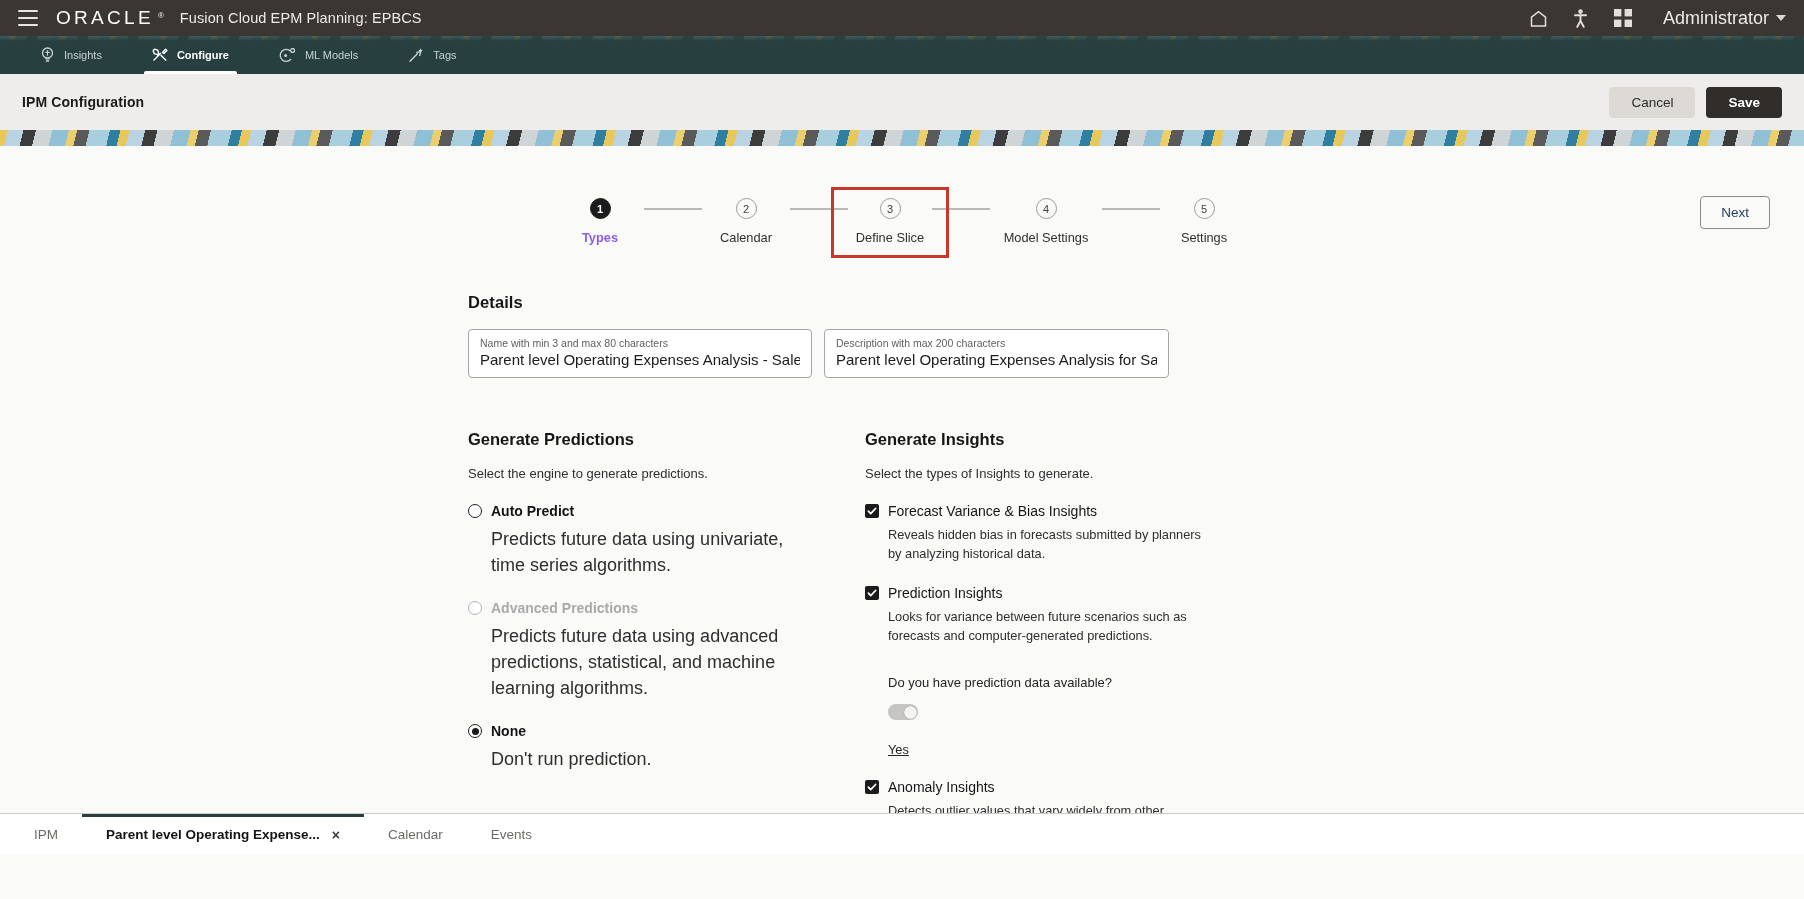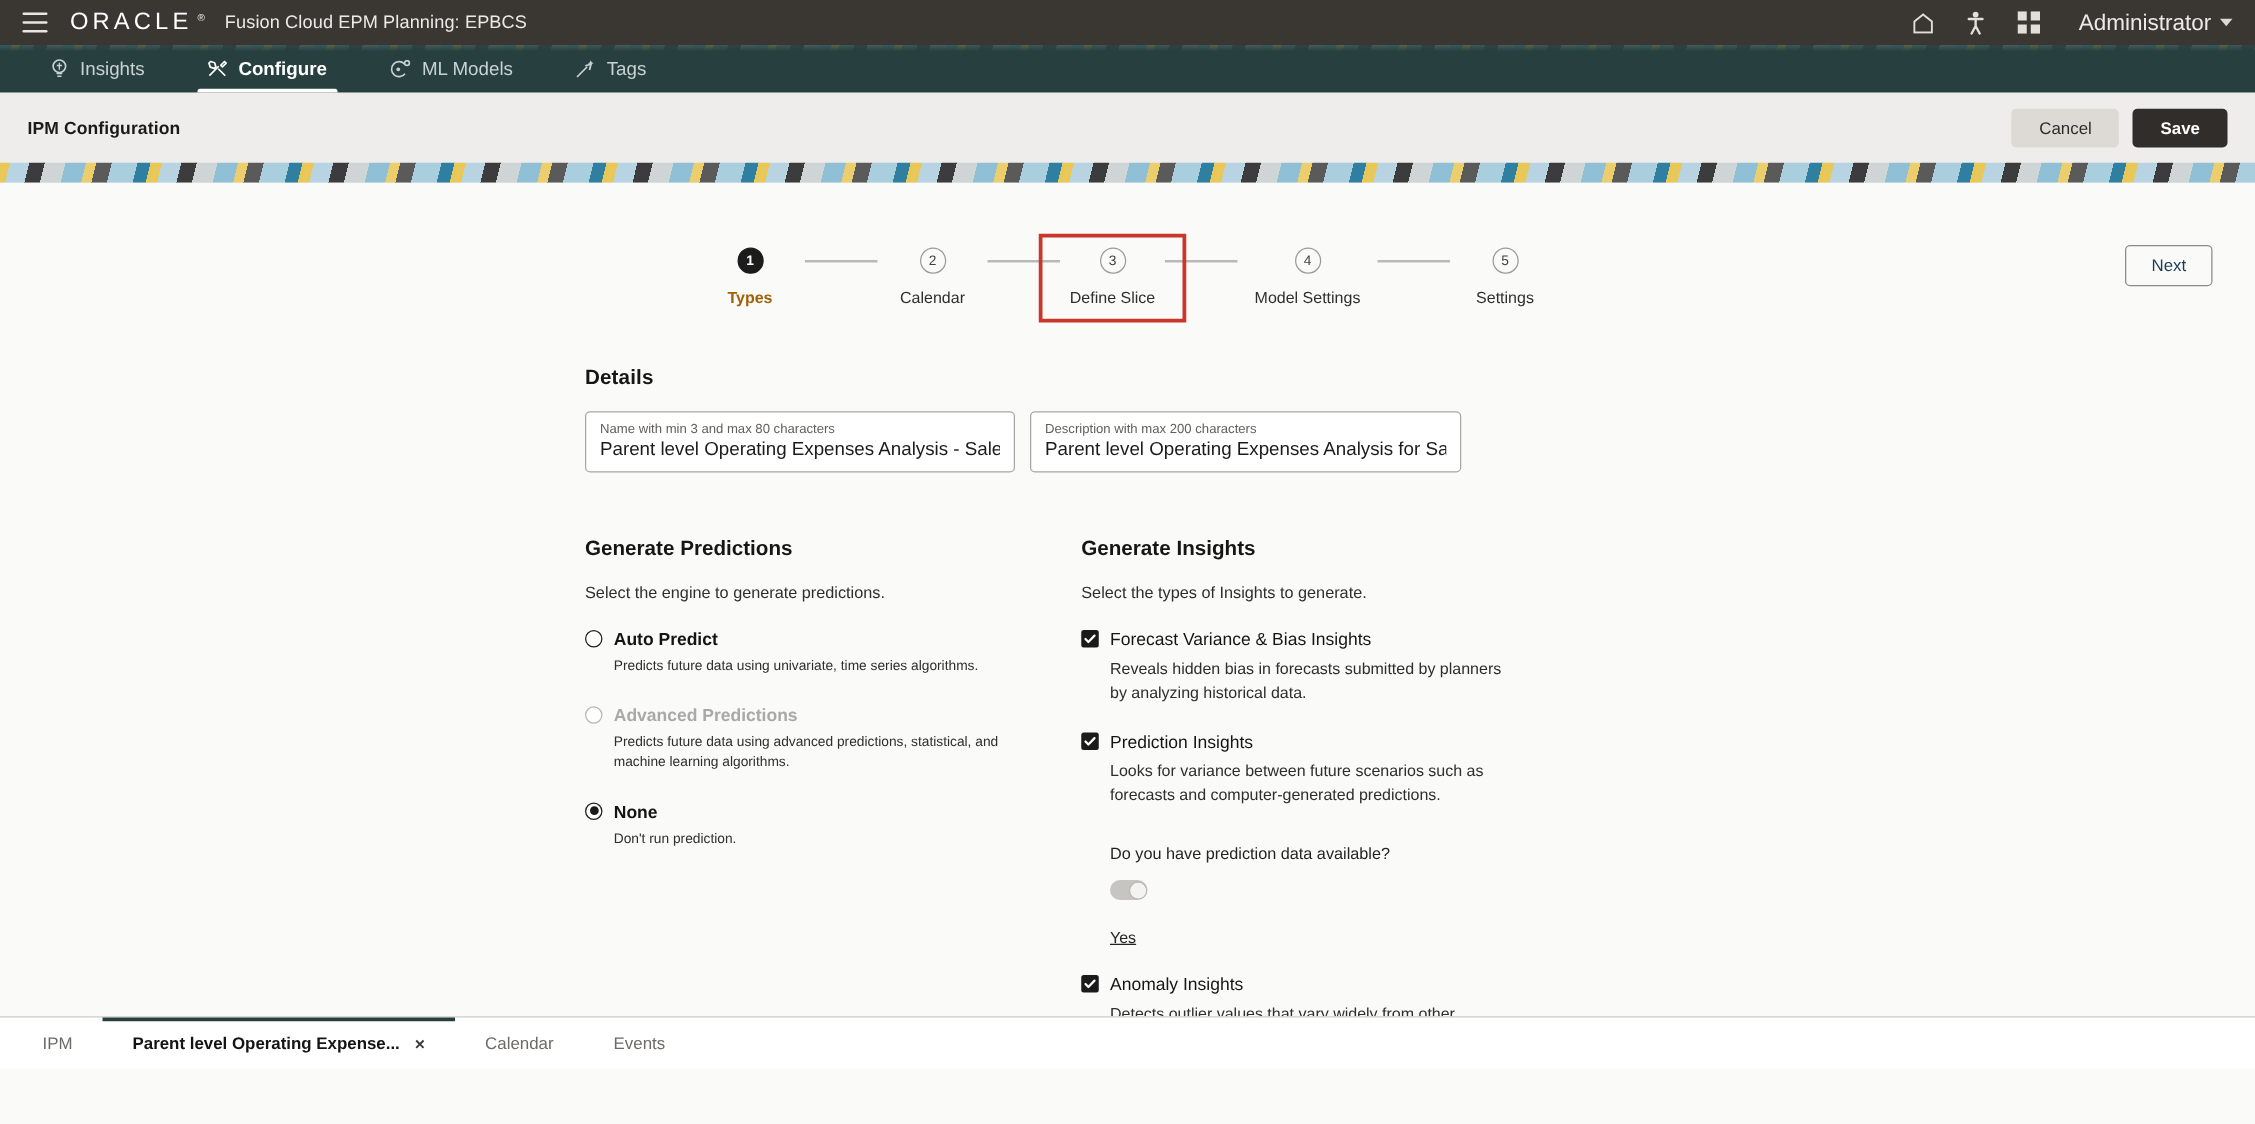--- a/index.html
+++ b/index.html
@@ -40,21 +40,21 @@
         rgba(232,196,90,.5) 9px, rgba(232,196,90,.5) 15px,
         rgba(150,175,190,.35) 15px, rgba(150,175,190,.35) 26px,
         rgba(70,70,70,.5) 26px, rgba(70,70,70,.5) 36px,
         rgba(180,190,195,.4) 36px, rgba(180,190,195,.4) 48px);
     mask-image: linear-gradient(to bottom, rgba(0,0,0,1) 0px, rgba(0,0,0,0) 5px);
     -webkit-mask-image: linear-gradient(to bottom, rgba(0,0,0,1) 0px, rgba(0,0,0,0) 5px);
   }
   .nav-tabs { position: relative; display: flex; align-items: flex-end;
     height: 38px; padding-left: 32px; gap: 34px; }
   .nav-tab { display: flex; align-items: center; gap: 9px; height: 38px;
-    padding: 0 8px; color: #c8d2d2; font-size: 15px; cursor: pointer;
+    padding: 0 8px; color: #c8d2d2; font-size: 11px; cursor: pointer;
     position: relative; }
   .nav-tab.active { color: #ffffff; font-weight: bold; }
   .nav-tab.active::after { content: ""; position: absolute; left: 0; right: 0;
     bottom: 0; height: 3px; background: #ffffff; border-radius: 2px 2px 0 0; }
   .nav-tab svg { display: block; }
 
   
   .page-header { height: 56px; background: #efedeb; display: flex;
     align-items: center; padding: 0 22px; position: relative; z-index: 4; }
   .page-title { font-size: 14px; font-weight: bold; color: #1a1a1a; letter-spacing: .1px; }
@@ -93,21 +93,21 @@
   .step { display: flex; flex-direction: column; align-items: center; width: 88px;
     cursor: pointer; position: relative; }
   .step-circle { width: 21px; height: 21px; border-radius: 50%;
     border: 1.6px solid #9b9b9b; color: #3f3f3f; display: flex;
     align-items: center; justify-content: center; font-size: 11px;
     background: #fafaf9; }
   .step.active .step-circle { background: #1c1c1c; border-color: #1c1c1c;
     color: #ffffff; font-weight: bold; }
   .step-label { margin-top: 11px; font-size: 12.8px; color: #2f2f2f;
     white-space: nowrap; }
-  .step.active .step-label { font-weight: bold; color: #a16207; }
+  .step.active .step-label { font-weight: bold; color: #8b5cf6; }
   .step-wide { width: 112px; }
   .connector { width: 58px; height: 1.6px; background: #b9b9b9; margin-top: 10px; }
   .step.highlighted { outline: 3px solid #c8372a; outline-offset: 0;
     padding: 8px 14px 10px; margin: -8px -14px -10px; }
 
   .next-btn { position: absolute; right: 34px; top: 50px; }
   .btn-next { background: #fafaf9; border: 1px solid #8a8a8a; color: #1d3b5c;
     font-size: 13.5px; padding: 8px 20px; border-radius: 4px; cursor: pointer;
     font-family: "Liberation Sans", sans-serif; }
 
@@ -135,21 +135,21 @@
   .opt { margin-top: 22px; }
   .opt-main { display: flex; align-items: center; gap: 9px; cursor: pointer; }
   .radio { width: 14px; height: 14px; border-radius: 50%;
     border: 1.6px solid #1f1f1f; background: #fff; flex: none;
     display: flex; align-items: center; justify-content: center; }
   .radio.checked::after { content: ""; width: 7px; height: 7px;
     border-radius: 50%; background: #1b1b1b; }
   .radio.disabled { border-color: #b5b5b5; }
   .opt-label { font-size: 14px; font-weight: bold; color: #141414; }
   .opt-label.disabled { color: #a9a9a9; }
-  .opt-desc { font-size: 11px; color: #2e2e2e; margin: 7px 0 0 23px;
+  .opt-desc { font-size: 18px; color: #2e2e2e; margin: 7px 0 0 23px;
     line-height: 1.45; }
 
   .chk-row { display: flex; align-items: center; gap: 9px; cursor: pointer;
     margin-top: 22px; }
   .chk { width: 14px; height: 14px; border-radius: 2px; background: #1b1b1b;
     flex: none; display: flex; align-items: center; justify-content: center; }
   .chk svg { display: block; }
   .chk-label { font-size: 14px; color: #151515; }
   .chk-desc { font-size: 12.8px; color: #2e2e2e; margin: 7px 0 0 23px;
     line-height: 1.45; }

